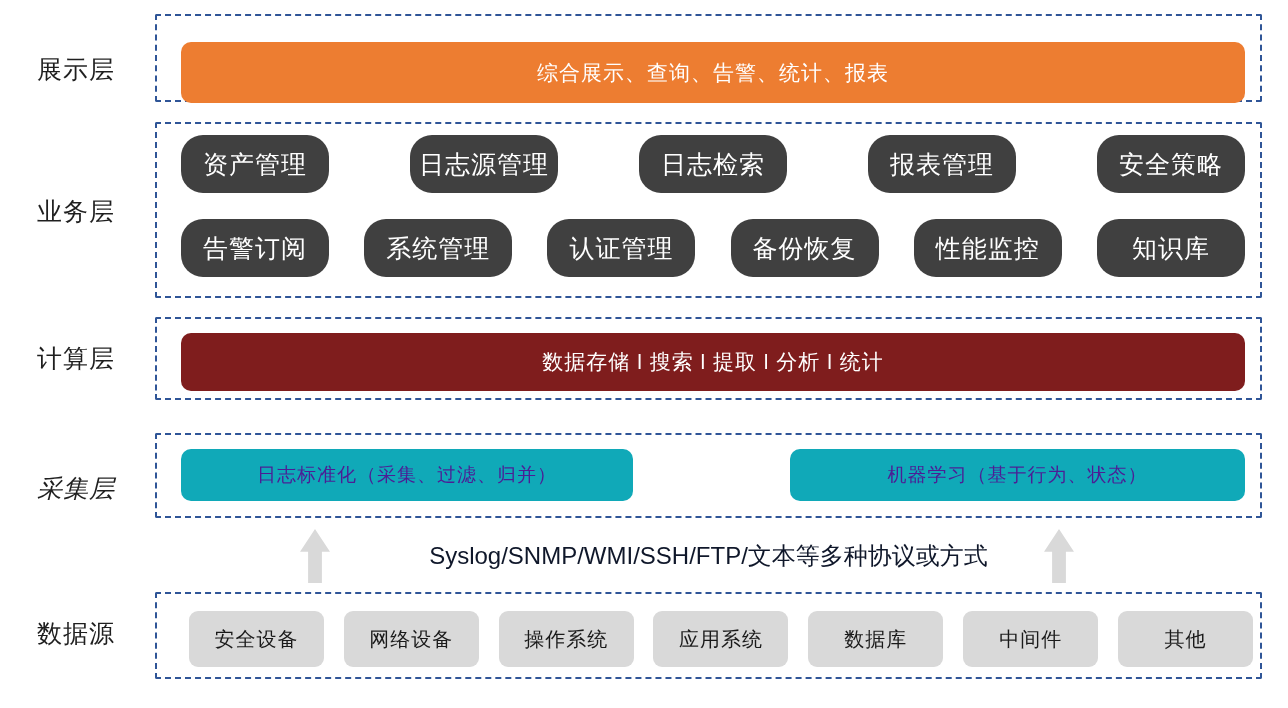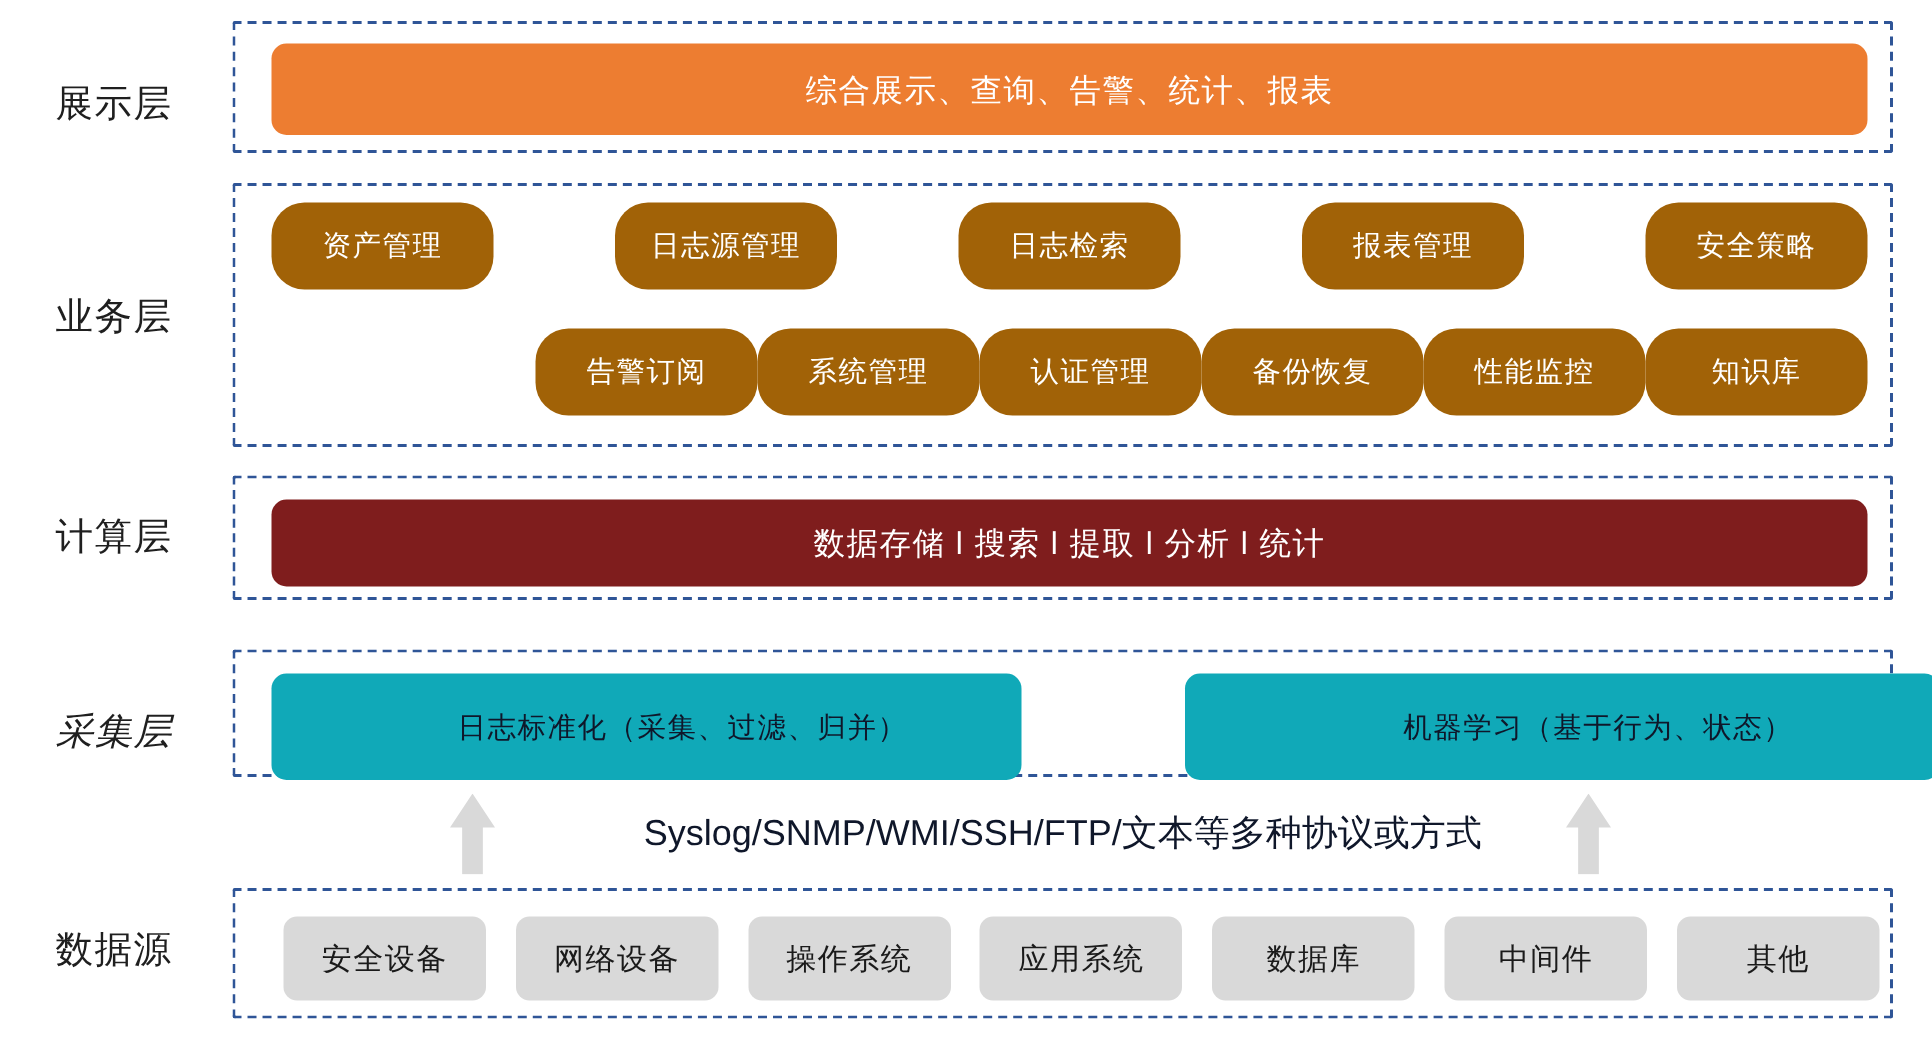--- a/index.html
+++ b/index.html
@@ -19,39 +19,39 @@
   .box-business{top:122px;height:176px;}
   .box-computing{top:317px;height:83px;}
   .box-collection{top:433px;height:85px;}
   .box-datasource{top:592px;height:87px;}
 
   .big-bar{
     position:absolute;left:24px;width:1064px;border-radius:10px;
     display:flex;align-items:center;justify-content:center;
     color:#ffffff;font-size:21px;letter-spacing:1px;
   }
-  .bar-orange{top:13px;height:61px;background:#ED7D31;}
+  .bar-orange{top:26px;height:61px;background:#ED7D31;}
   .bar-teal{top:14px;height:58px;background:#7f1d1d;}
 
   .btn-row{
     position:absolute;left:24px;width:1064px;height:58px;
     display:flex;justify-content:space-between;
   }
   .row1{top:11px;}
-  .row2{top:95px;justify-content:flex-end;}
+  .row2{top:95px;}
   .teal-btn{
-    width:148px;height:58px;border-radius:22px;background:#a16207;
+    width:148px;height:58px;border-radius:22px;background:#404040;
     display:flex;align-items:center;justify-content:center;
-    color:#ffffff;font-size:19px;letter-spacing:1px;
+    color:#ffffff;font-size:25px;letter-spacing:1px;
   }
 
   .coll-bar{
-    position:absolute;top:14px;height:71px;border-radius:10px;background:#10A9B8;
+    position:absolute;top:14px;height:52px;border-radius:10px;background:#10A9B8;
     display:flex;align-items:center;justify-content:center;
-    color:#0f172a;font-size:19px;letter-spacing:1px;padding-left:48px;
+    color:#4c1d95;font-size:19px;letter-spacing:1px;
   }
   .coll-left{left:24px;width:452px;}
   .coll-right{left:633px;width:455px;}
 
   .protocol-text{
     position:absolute;left:155px;top:540px;width:1107px;height:32px;line-height:32px;
     text-align:center;font-size:24px;color:#0f172a;
   }
   .up-arrow{
     position:absolute;top:529px;width:30px;height:54px;background:#D9D9D9;

